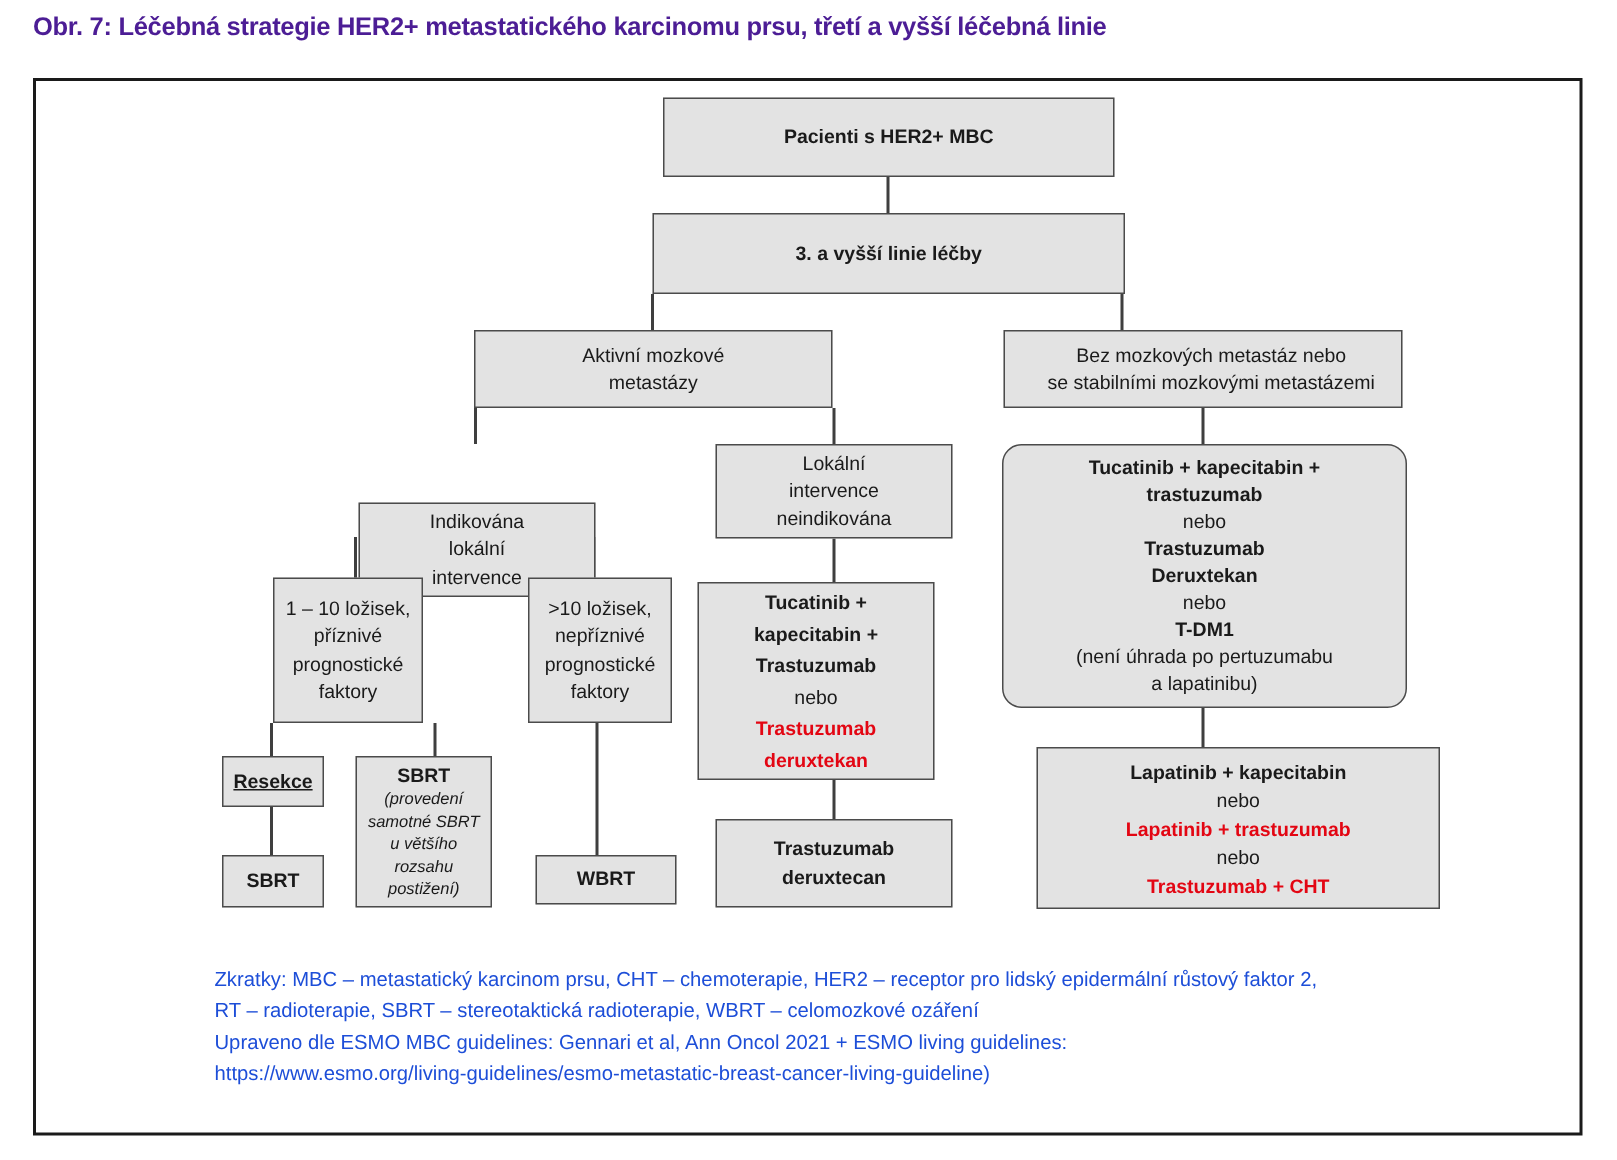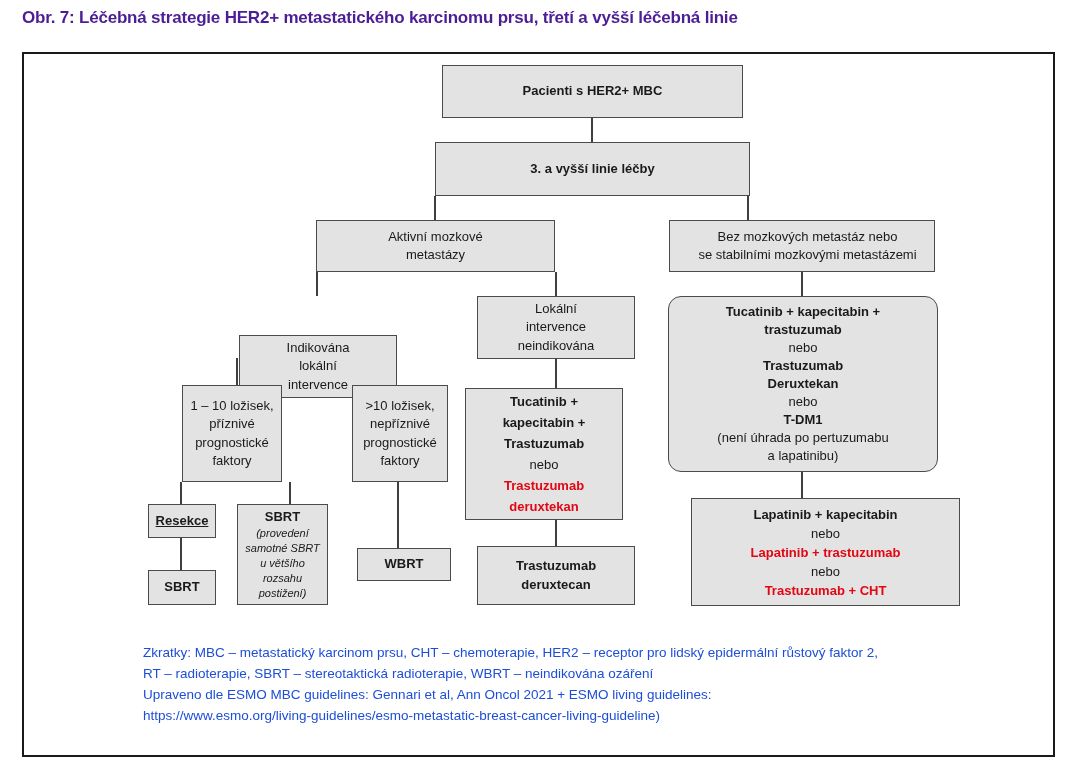--- a/index.html
+++ b/index.html
@@ -110,21 +110,21 @@
 </div>
 
 <div class="node" style="left:237px;top:504px;width:91px;height:101px;">
   <div class="ln b">SBRT</div>
   <div class="ln small">(provedení</div>
   <div class="ln small">samotné SBRT</div>
   <div class="ln small">u většího rozsahu</div>
   <div class="ln small">postižení)</div>
 </div>
 
-<div class="node" style="left:357px;top:548px;width:94px;height:33px;">
+<div class="node" style="left:357px;top:570px;width:94px;height:33px;">
   <div class="ln b">WBRT</div>
 </div>
 
 <div class="node lh-wide" style="left:465px;top:388px;width:158px;height:132px;align-items:center;">
   <div class="ln b">Tucatinib +</div>
   <div class="ln b">kapecitabin +</div>
   <div class="ln b">Trastuzumab</div>
   <div class="ln">nebo</div>
   <div class="ln red">Trastuzumab</div>
   <div class="ln red">deruxtekan</div>
@@ -150,16 +150,16 @@
 <div class="node lh-mid" style="left:667px;top:498px;width:269px;height:108px;margin-left:24px;">
   <div class="ln b">Lapatinib + kapecitabin</div>
   <div class="ln">nebo</div>
   <div class="ln red">Lapatinib + trastuzumab</div>
   <div class="ln">nebo</div>
   <div class="ln red">Trastuzumab + CHT</div>
 </div>
 
 <div class="footer">
   <div>Zkratky: MBC – metastatický karcinom prsu, CHT – chemoterapie, HER2 – receptor pro lidský epidermální růstový faktor 2,</div>
-  <div>RT – radioterapie, SBRT – stereotaktická radioterapie, WBRT – neindikována ozáření</div>
+  <div>RT – radioterapie, SBRT – stereotaktická radioterapie, WBRT – celomozkové ozáření</div>
   <div>Upraveno dle ESMO MBC guidelines: Gennari et al, Ann Oncol 2021 + ESMO living guidelines:</div>
   <div>https://www.esmo.org/living-guidelines/esmo-metastatic-breast-cancer-living-guideline)</div>
 </div>
 
 </body></html>

